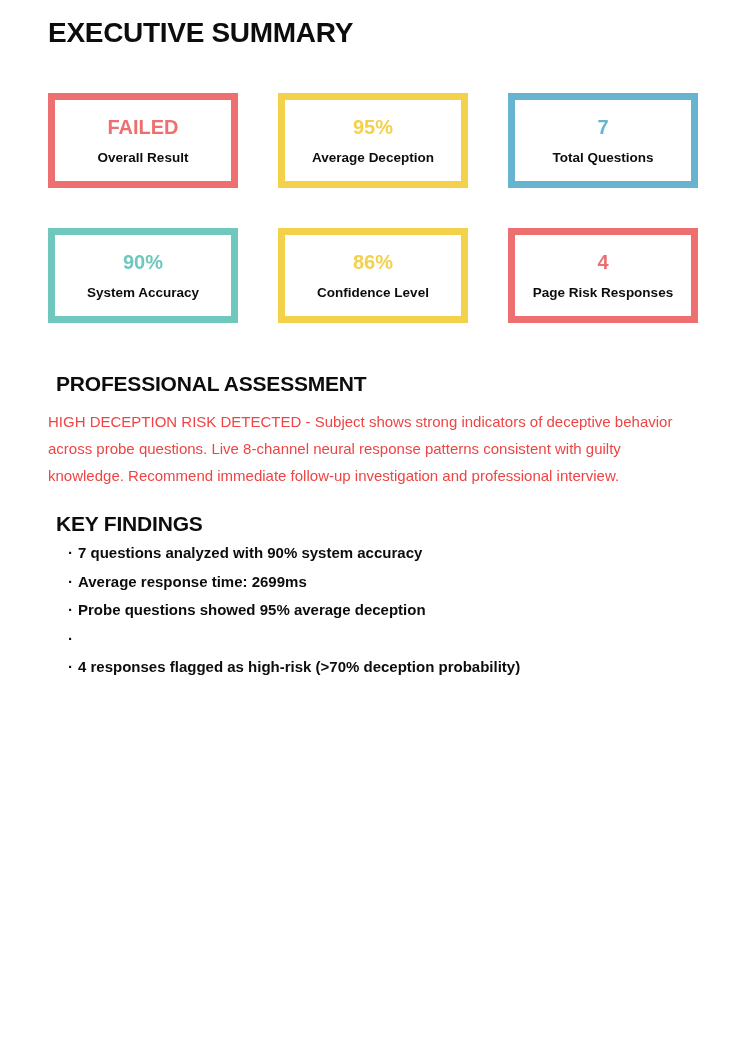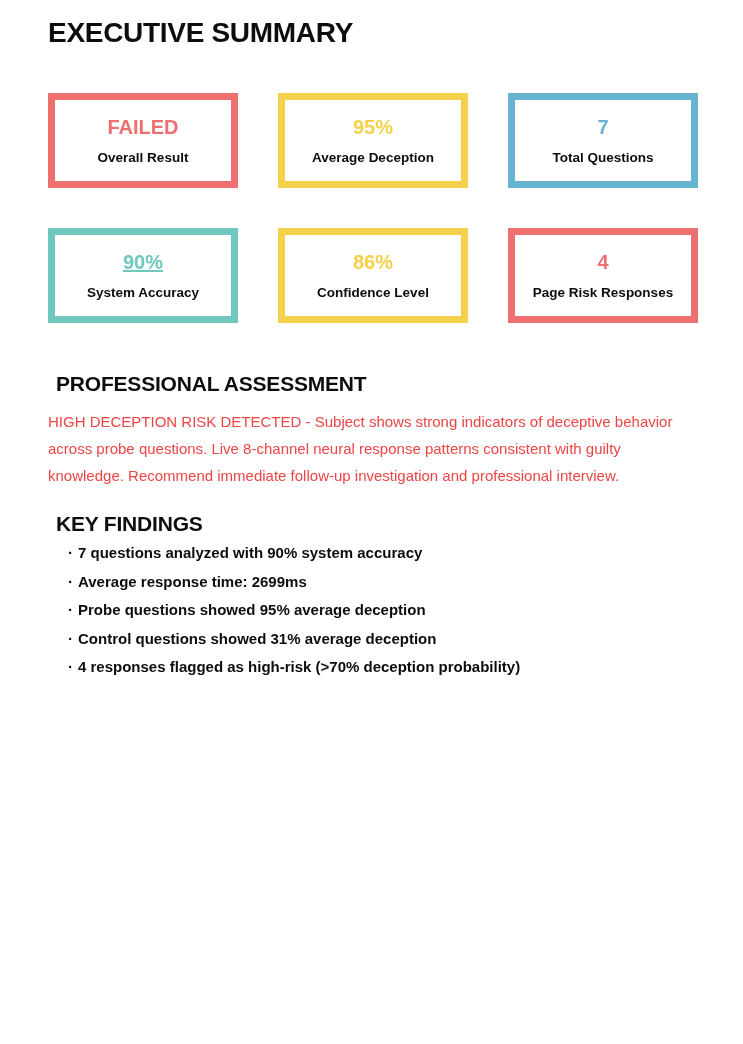--- a/index.html
+++ b/index.html
@@ -132,21 +132,21 @@
       </div>
       <div class="stat-card" style="border-color: rgb(244, 209, 75);">
         <div class="stat-value" style="color: rgb(244, 209, 75);">95%</div>
         <div class="stat-label">Average Deception</div>
       </div>
       <div class="stat-card" style="border-color: rgb(102, 180, 208);">
         <div class="stat-value" style="color: rgb(102, 180, 208);">7</div>
         <div class="stat-label">Total Questions</div>
       </div>
       <div class="stat-card" style="border-color: rgb(111, 199, 189);">
-        <div class="stat-value" style="color: rgb(111, 199, 189); text-decoration: underline;">90%</div>
+        <div class="stat-value" style="color: rgb(111, 199, 189);">90%</div>
         <div class="stat-label">System Accuracy</div>
       </div>
       <div class="stat-card" style="border-color: rgb(244, 209, 75);">
         <div class="stat-value" style="color: rgb(244, 209, 75);">86%</div>
         <div class="stat-label">Confidence Level</div>
       </div>
       <div class="stat-card" style="border-color: rgb(238, 111, 111);">
         <div class="stat-value" style="color: rgb(238, 111, 111);">4</div>
         <div class="stat-label">Page Risk Responses</div>
       </div>
@@ -165,21 +165,20 @@
       <div class="finding-item">
         <span class="finding-dot"></span>
         <span>Average response time: 2699ms</span>
       </div>
       <div class="finding-item">
         <span class="finding-dot"></span>
         <span>Probe questions showed 95% average deception</span>
       </div>
       <div class="finding-item">
         <span class="finding-dot"></span>
-        <span>Control questions showed 31% average deception</span>
       </div>
       <div class="finding-item">
         <span class="finding-dot"></span>
         <span>4 responses flagged as high-risk (&gt;70% deception probability)</span>
       </div>
     </div>
 
   </div>
 
   <div class="page-footer">Page 2 of 4</div>

